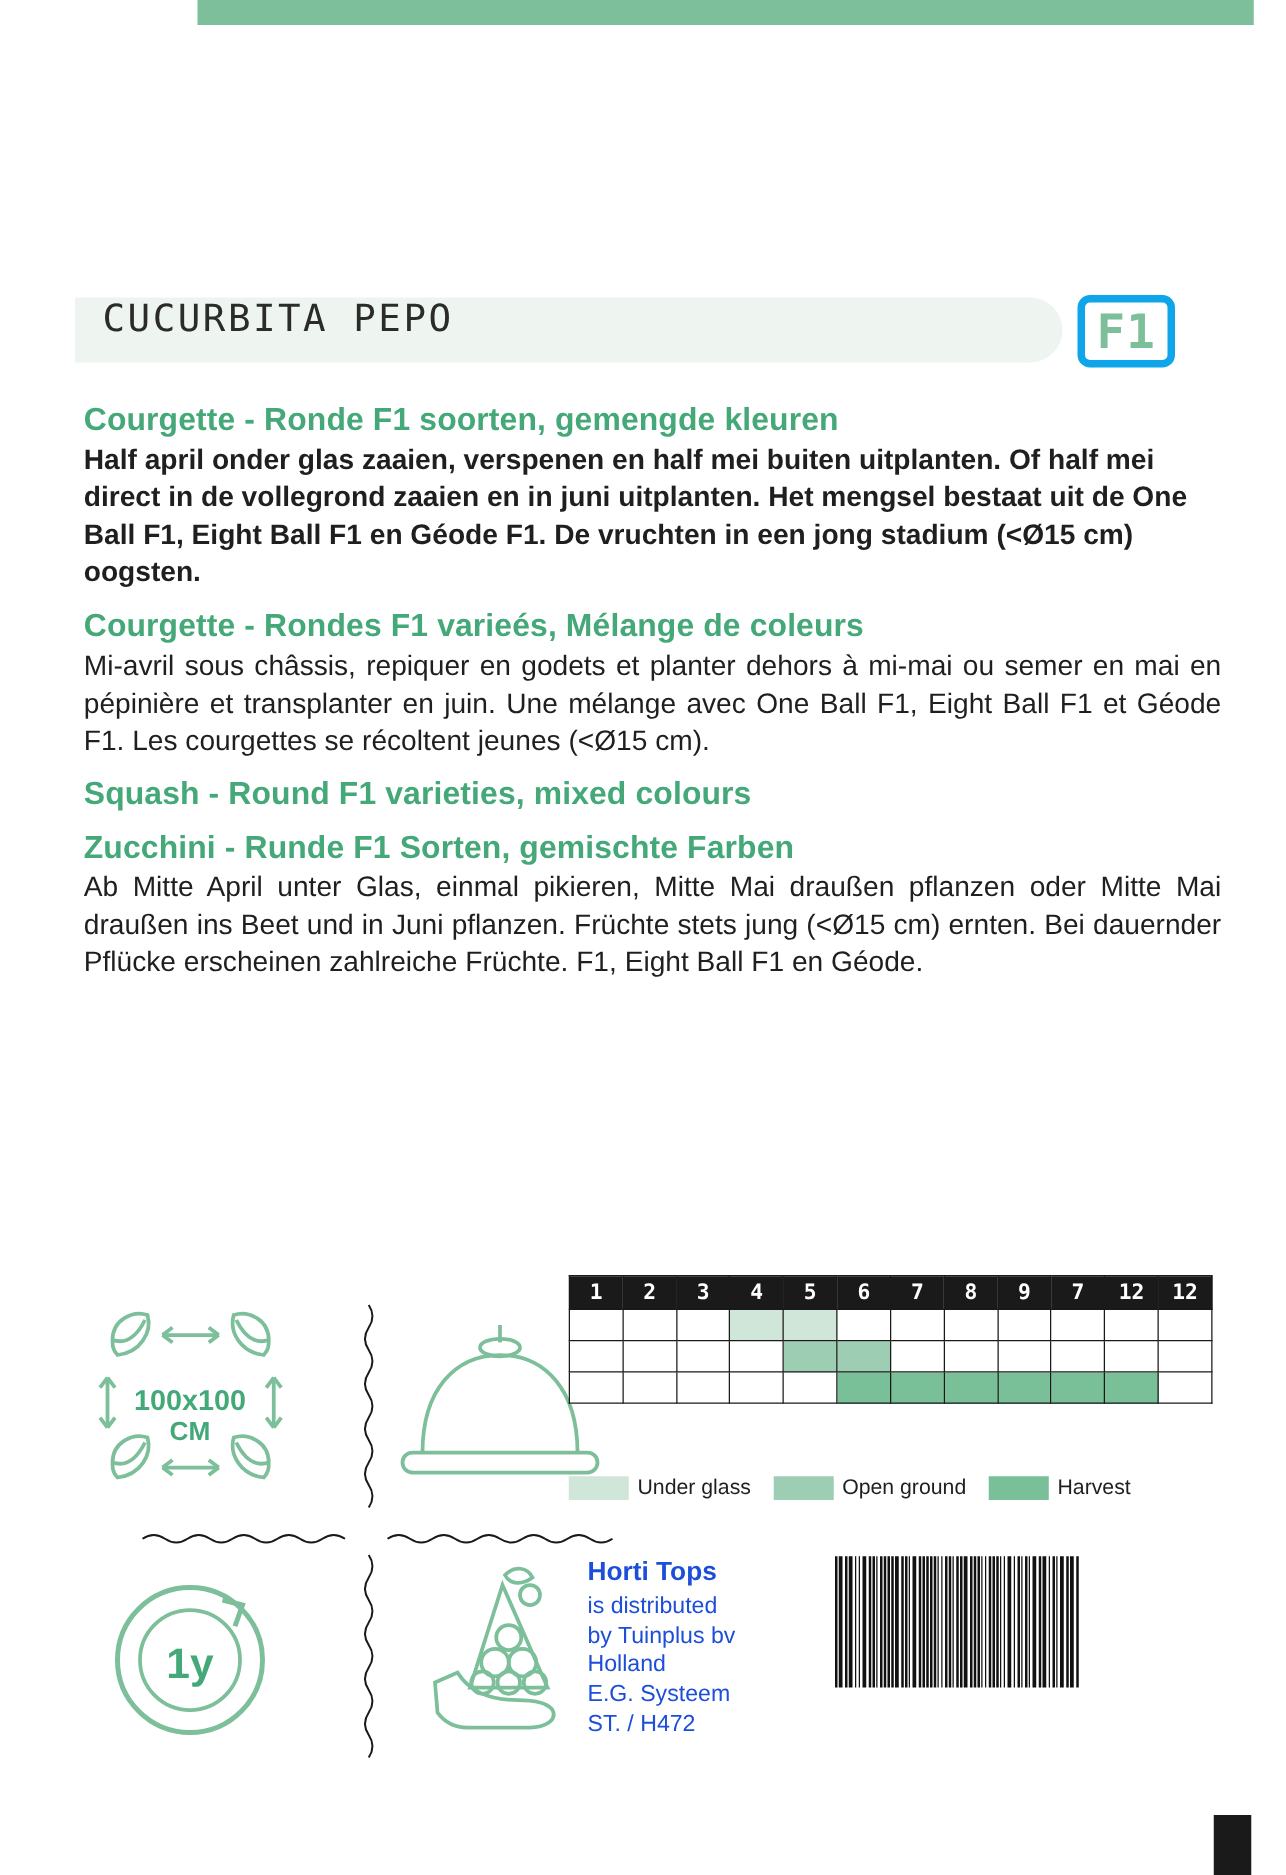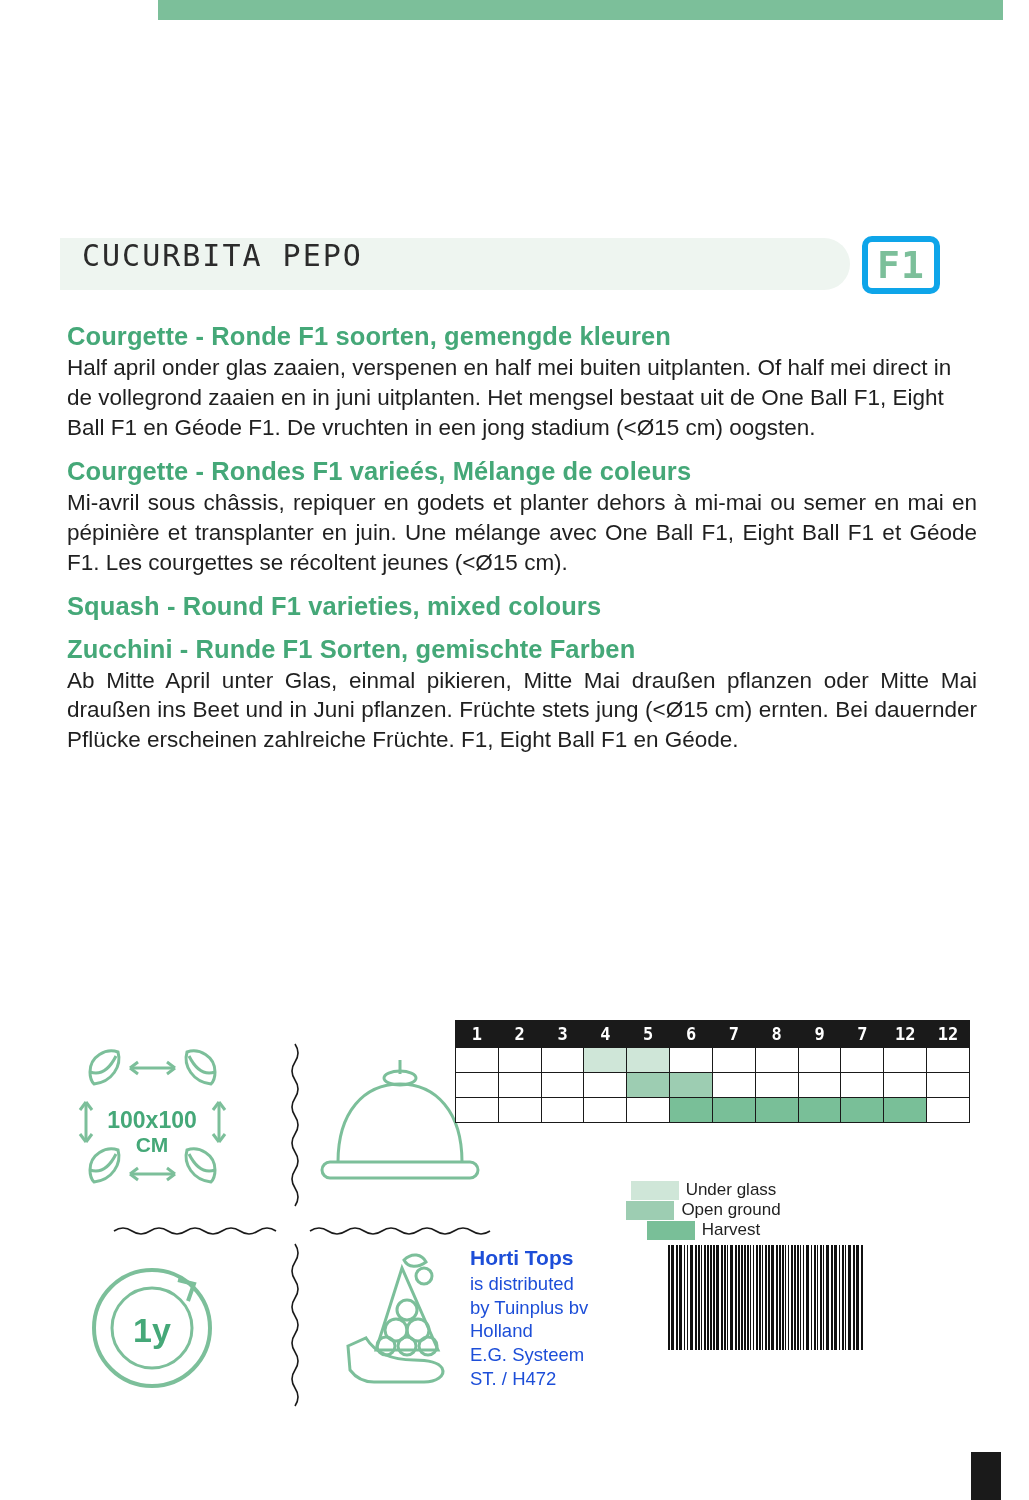--- a/index.html
+++ b/index.html
@@ -86,21 +86,21 @@
     font-weight: bold;
     letter-spacing: 0.1px;
   }
   .block p {
     margin: 0;
     font-size: 22.5px;
     line-height: 1.33;
     color: #1f1f1f;
     text-align: justify;
   }
-  .block.nl p { text-align: left; }
+  .block.nl p { text-align: left; font-weight: bold; }
   .block.en p { text-align: left; }
 
   
   .icon-area {
     position: absolute;
     left: 60px;
     top: 1042px;
     width: 910px;
     height: 350px;
   }
@@ -155,21 +155,20 @@
 
   .legend {
     position: absolute;
     left: 455px;
     top: 1180px;
     width: 515px;
     display: flex;
     align-items: center;
     font-size: 17px;
     color: #1f1f1f;
-    flex-direction: column;
   }
   .legend .sw { width: 48px; height: 19px; margin-right: 7px; }
   .legend .item { display: flex; align-items: center; margin-right: 18px; }
 
   
   .brand {
     position: absolute;
     left: 470px;
     top: 1245px;
     font-size: 18.5px;

